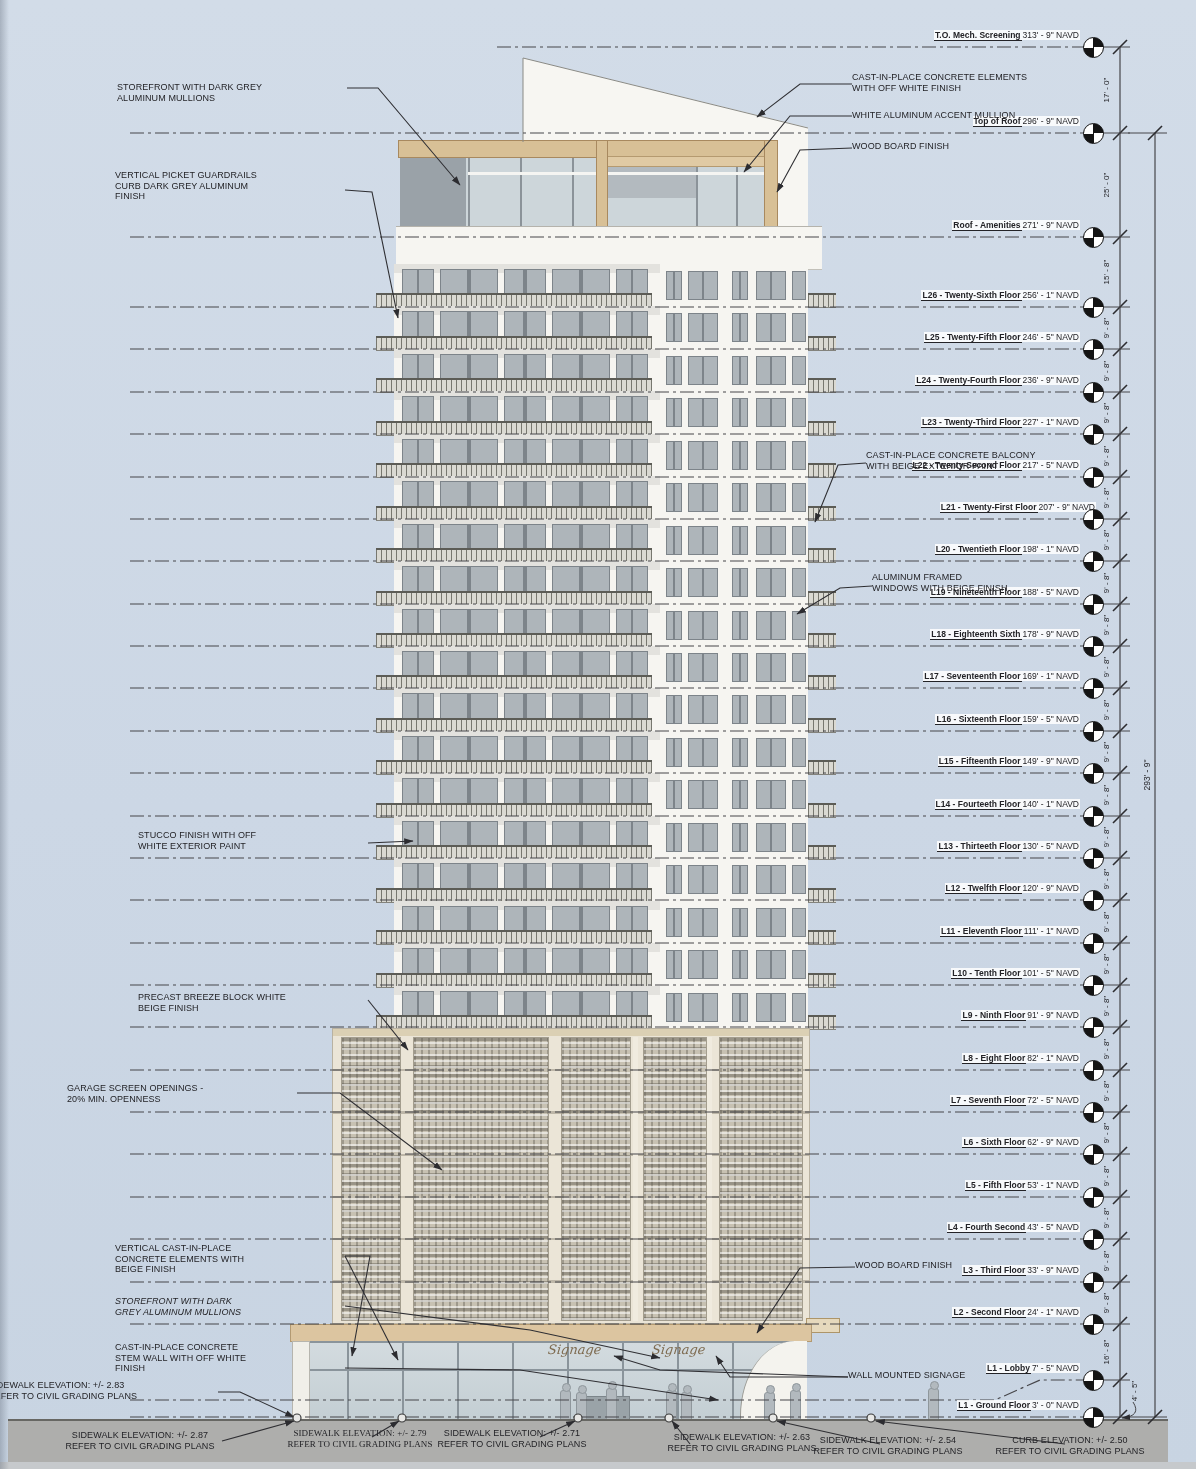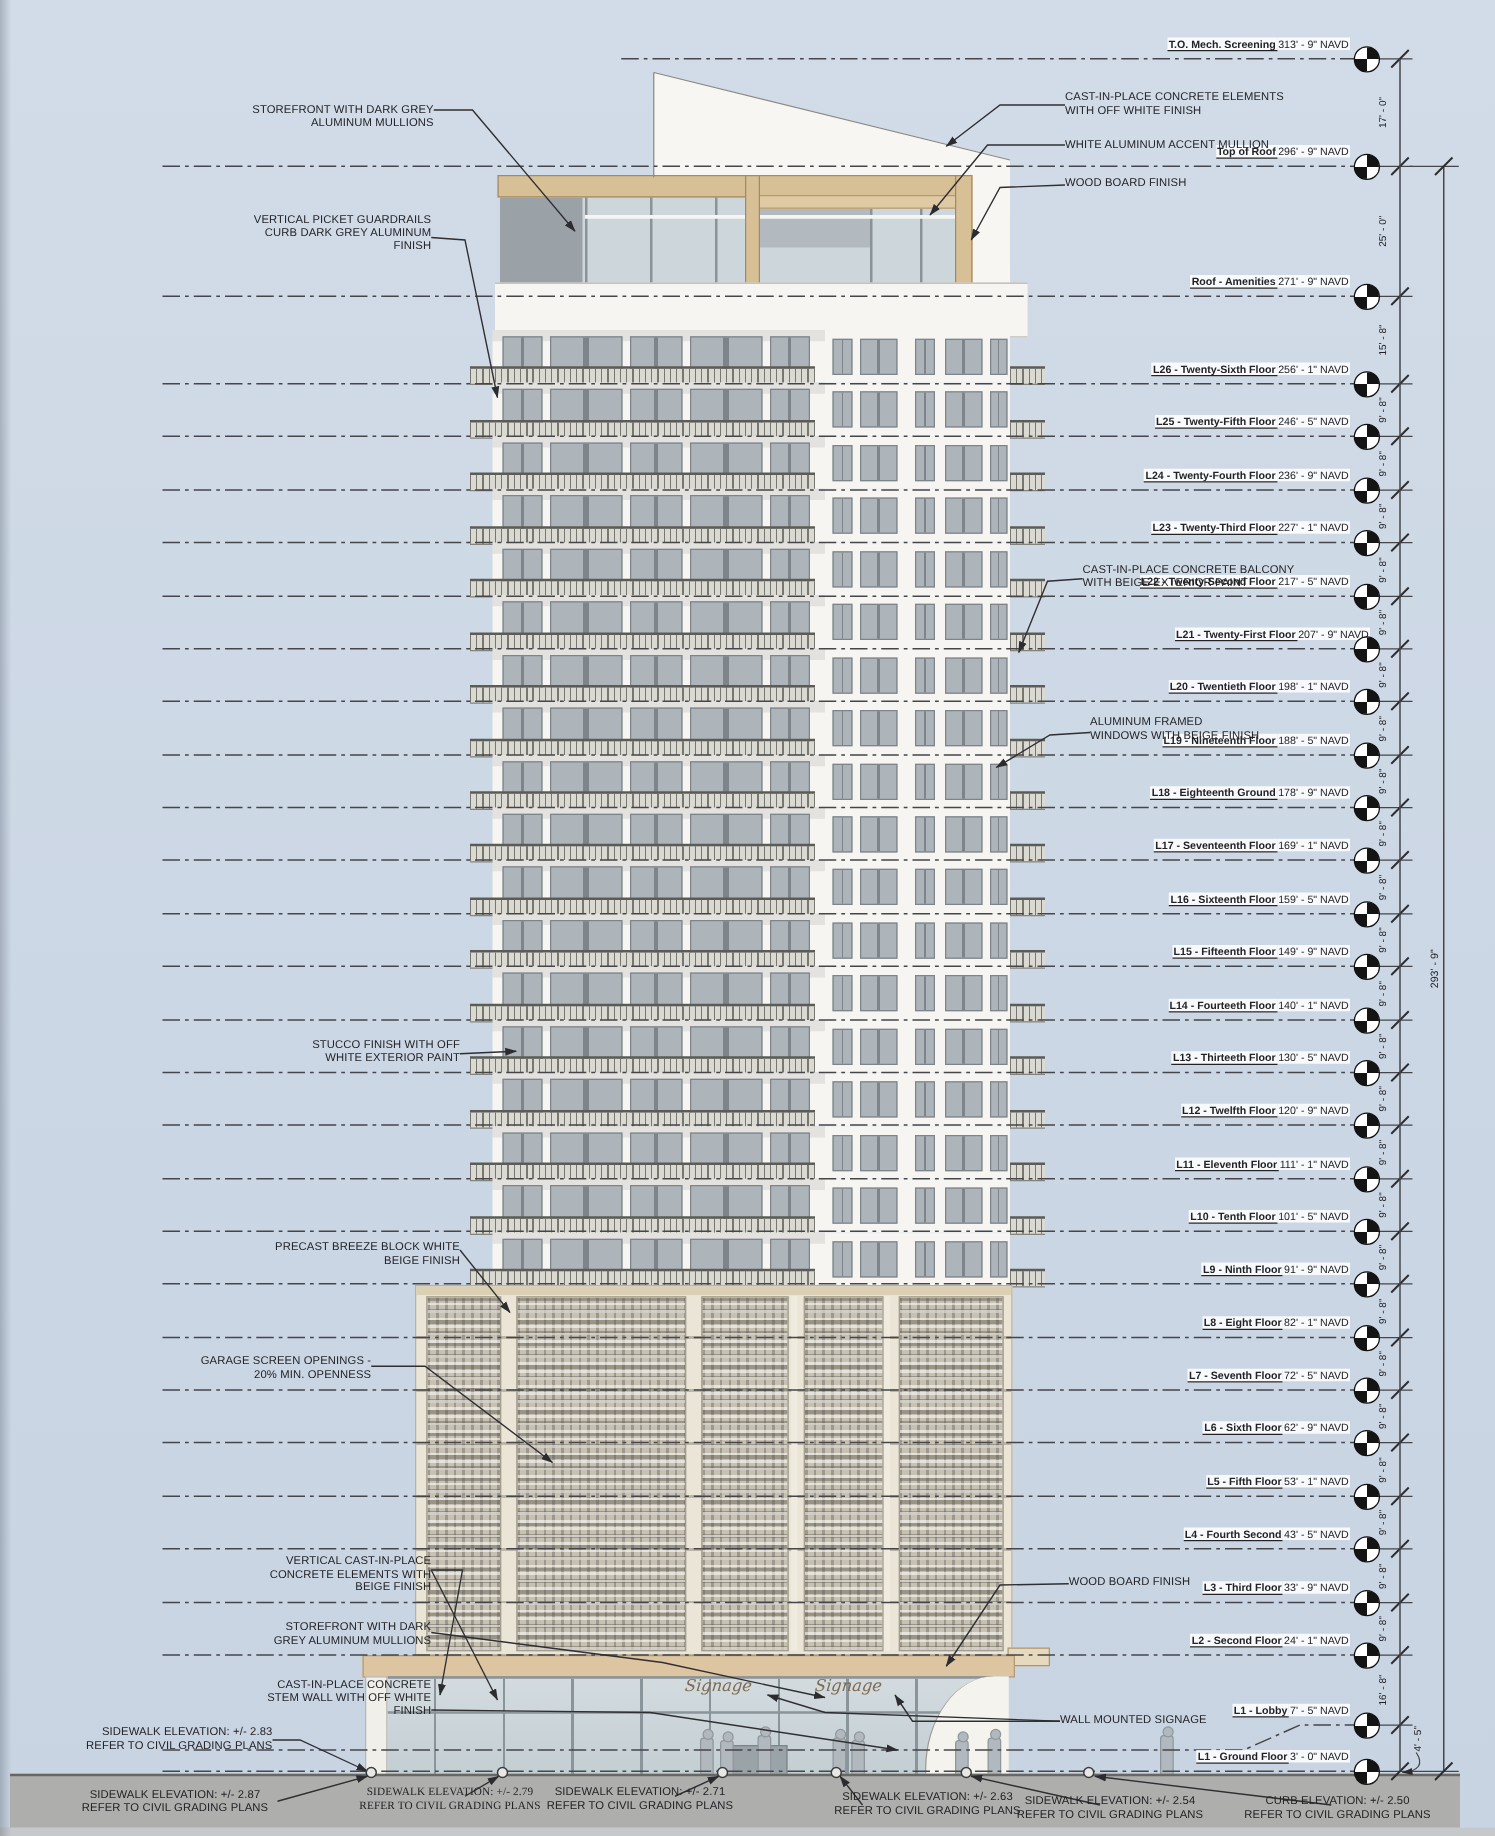--- a/index.html
+++ b/index.html
@@ -23,21 +23,21 @@
        repeating-linear-gradient(0deg, rgba(90,86,76,.42) 0 3px, transparent 3px 9px),
        #c7c1b2;
      border:1px solid #a39d8e;}
   .figure{position:absolute;width:9px;background:#b2b9be;border:1px solid #8f979c;
           border-radius:3px 3px 1px 1px;}
   .figure::before{content:"";position:absolute;top:-8px;left:1px;width:7px;height:7px;
           border-radius:50%;background:#b2b9be;border:1px solid #8f979c;}
   
   .callout{position:absolute;font-size:9px;line-height:10.5px;letter-spacing:.1px;
            color:#232327;white-space:pre-line;z-index:7;}
-  .callout.r{text-align:right;}
+  .callout.r{}
   .callout.l{text-align:left;}
   .callout.c{text-align:center;}
   .lvl{position:absolute;text-align:right;font-size:8.5px;line-height:10px;z-index:7;}
   .lvl .nm{display:inline-block;background:rgba(255,255,255,.85);padding:0 1px;
            border-bottom:1px solid #232327;font-weight:bold;}
   .lvl .el{display:inline-block;background:rgba(255,255,255,.85);padding:0 1px;}
   .marker{position:absolute;width:19px;height:19px;border-radius:50%;border:1.4px solid #111;
           z-index:7;background:conic-gradient(#141414 0 25%,#ffffff 25% 50%,#141414 50% 75%,#ffffff 75%);}
   .dim{position:absolute;font-size:8px;white-space:nowrap;z-index:7;
        transform:translate(-50%,-50%) rotate(-90deg);}
@@ -528,21 +528,21 @@
       <div class="dim" style="left: 1106px; top: 498px;">9' - 8"</div>
       <div class="lvl" style="right: 100px; top: 502px; width: 190px;"><div class="nm">L21 - Twenty-First Floor</div><div class="el">207' - 9" NAVD</div></div>
       <div class="marker" style="left: 1083px; top: 509px;"></div>
       <div class="dim" style="left: 1106px; top: 540px;">9' - 8"</div>
       <div class="lvl" style="right: 116px; top: 544px; width: 190px;"><div class="nm">L20 - Twentieth Floor</div><div class="el">198' - 1" NAVD</div></div>
       <div class="marker" style="left: 1083px; top: 551px;"></div>
       <div class="dim" style="left: 1106px; top: 582.5px;">9' - 8"</div>
       <div class="lvl" style="right: 116px; top: 587px; width: 190px;"><div class="nm">L19 - Nineteenth Floor</div><div class="el">188' - 5" NAVD</div></div>
       <div class="marker" style="left: 1083px; top: 594px;"></div>
       <div class="dim" style="left: 1106px; top: 625px;">9' - 8"</div>
-      <div class="lvl" style="right: 116px; top: 629px; width: 190px;"><div class="nm">L18 - Eighteenth Ground</div><div class="el">178' - 9" NAVD</div></div>
+      <div class="lvl" style="right: 116px; top: 629px; width: 190px;"><div class="nm">L18 - Eighteenth Sixth</div><div class="el">178' - 9" NAVD</div></div>
       <div class="marker" style="left: 1083px; top: 636px;"></div>
       <div class="dim" style="left: 1106px; top: 667px;">9' - 8"</div>
       <div class="lvl" style="right: 116px; top: 671px; width: 190px;"><div class="nm">L17 - Seventeenth Floor</div><div class="el">169' - 1" NAVD</div></div>
       <div class="marker" style="left: 1083px; top: 678px;"></div>
       <div class="dim" style="left: 1106px; top: 709.5px;">9' - 8"</div>
       <div class="lvl" style="right: 116px; top: 714px; width: 190px;"><div class="nm">L16 - Sixteenth Floor</div><div class="el">159' - 5" NAVD</div></div>
       <div class="marker" style="left: 1083px; top: 721px;"></div>
       <div class="dim" style="left: 1106px; top: 752px;">9' - 8"</div>
       <div class="lvl" style="right: 116px; top: 756px; width: 190px;"><div class="nm">L15 - Fifteenth Floor</div><div class="el">149' - 9" NAVD</div></div>
       <div class="marker" style="left: 1083px; top: 763px;"></div>
@@ -599,21 +599,21 @@
 FINISH</div>
       <div class="callout r" style="top: 830px; width: 230px; left: 138px;">STUCCO FINISH WITH OFF
 WHITE EXTERIOR PAINT</div>
       <div class="callout r" style="top: 992px; width: 230px; left: 138px;">PRECAST BREEZE BLOCK WHITE
 BEIGE FINISH</div>
       <div class="callout r" style="top: 1083px; width: 230px; left: 67px;">GARAGE SCREEN OPENINGS -
 20% MIN. OPENNESS</div>
       <div class="callout r" style="top: 1243px; width: 230px; left: 115px;">VERTICAL CAST-IN-PLACE
 CONCRETE ELEMENTS WITH
 BEIGE FINISH</div>
-      <div class="callout r" style="top: 1296px; width: 230px; left: 115px;">STOREFRONT WITH DARK
+      <div class="callout r" style="top: 1296px; width: 230px; left: 115px; font-style: italic;">STOREFRONT WITH DARK
 GREY ALUMINUM MULLIONS</div>
       <div class="callout r" style="top: 1342px; width: 230px; left: 115px;">CAST-IN-PLACE CONCRETE
 STEM WALL WITH OFF WHITE
 FINISH</div>
       <div class="callout r" style="top: 1380px; width: 230px; left: -12px;">SIDEWALK ELEVATION: +/- 2.83
 REFER TO CIVIL GRADING PLANS</div>
       <div class="callout l" style="top: 72px; width: 220px; left: 852px;">CAST-IN-PLACE CONCRETE ELEMENTS
 WITH OFF WHITE FINISH</div>
       <div class="callout l" style="top: 110px; width: 220px; left: 852px;">WHITE ALUMINUM ACCENT MULLION</div>
       <div class="callout l" style="top: 141px; width: 220px; left: 852px;">WOOD BOARD FINISH</div>

